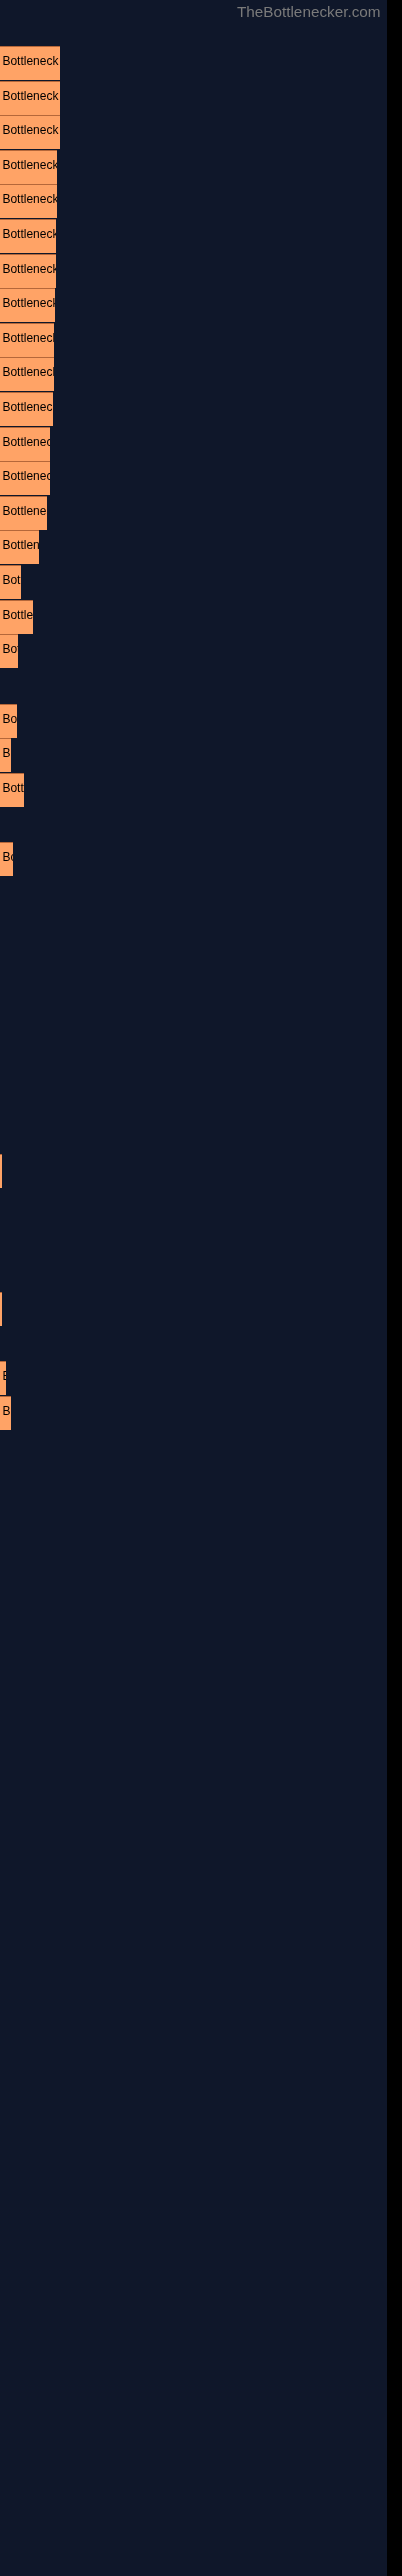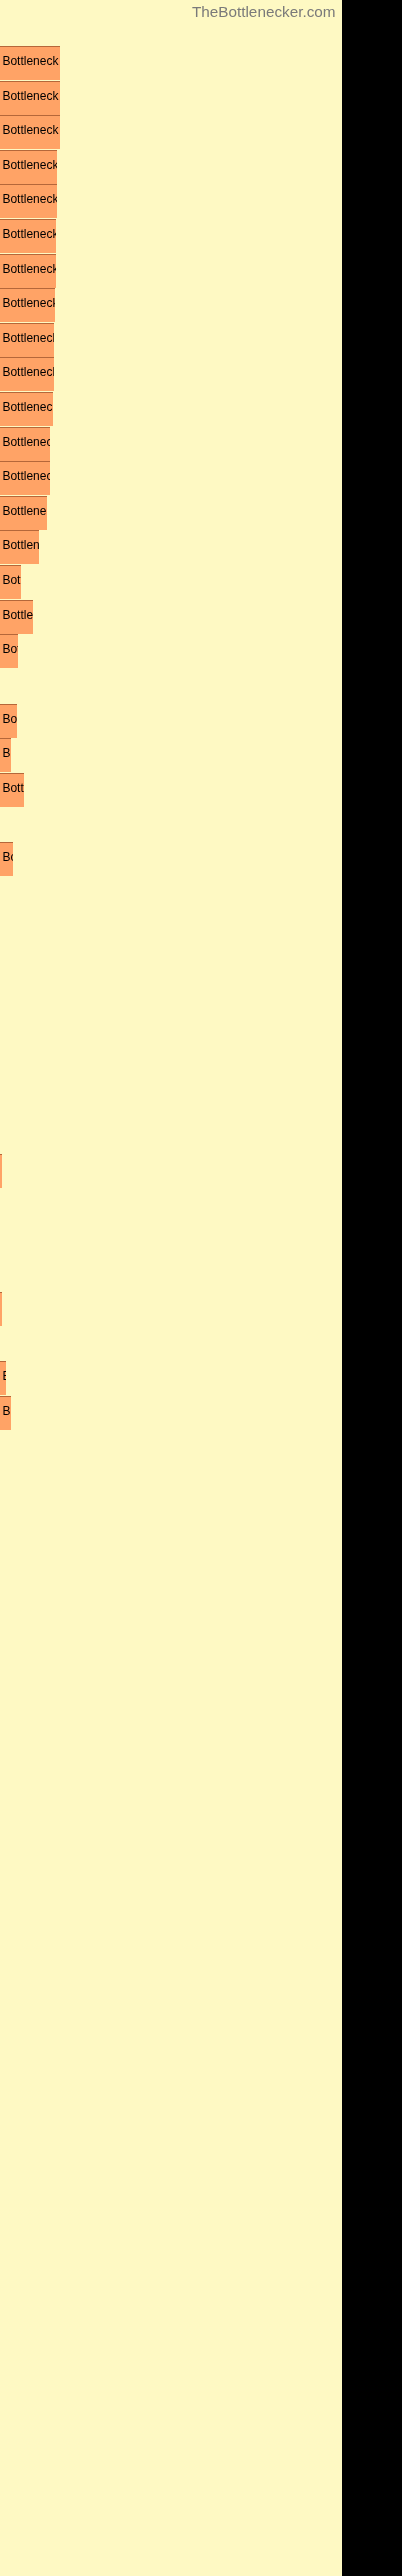--- a/index.html
+++ b/index.html
@@ -9,23 +9,23 @@
   }
   body {
     width: 403px;
     height: 2576px;
     position: relative;
     overflow: hidden;
     font-family: "Liberation Sans", sans-serif;
   }
   #page-root {
     position: relative;
-    width: 342px;
+    width: 387px;
     height: 2576px;
-    background: #fef9c3;
+    background: #0f172a;
   }
   .site-title {
     position: absolute;
     top: 1.6px;
     right: 6.4px;
     color: #7a7a7a;
     font-size: 15.3px;
     font-family: "Liberation Sans", sans-serif;
     letter-spacing: 0px;
     white-space: nowrap;

